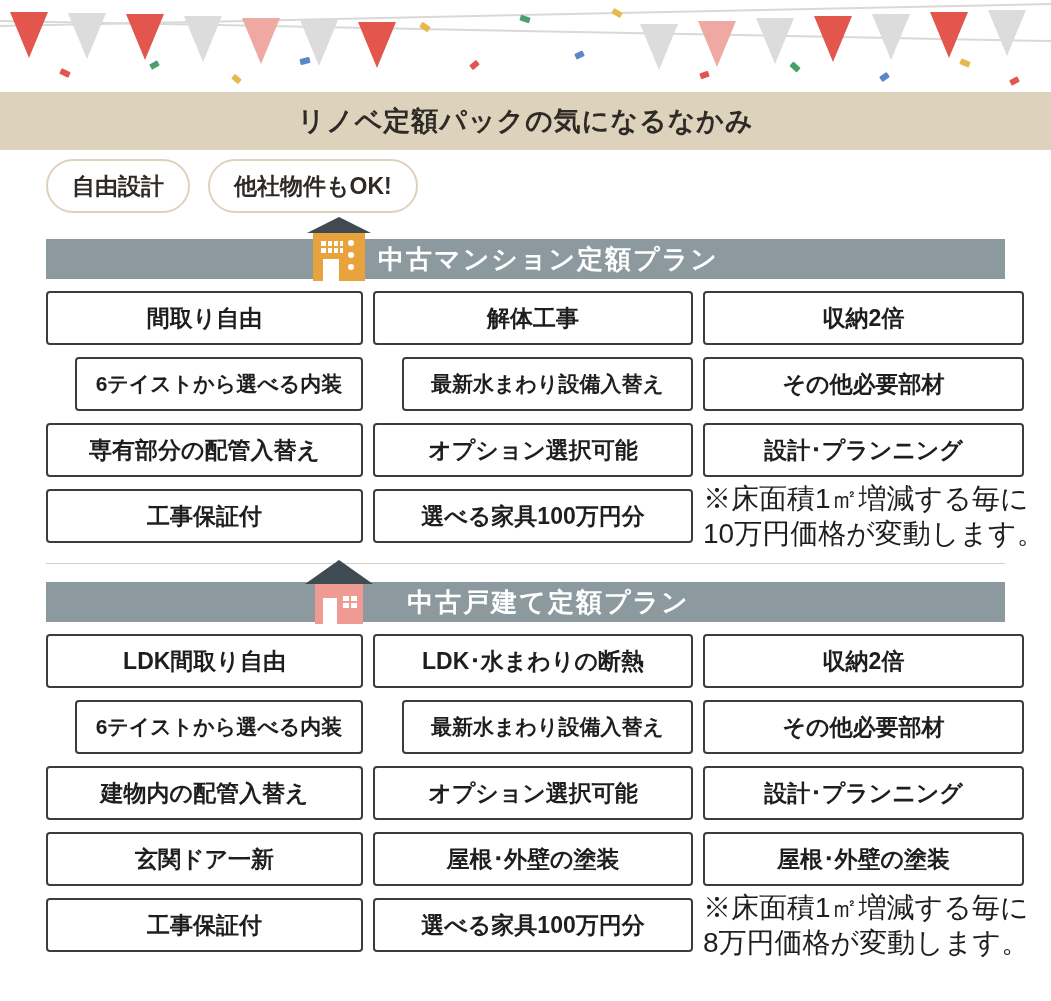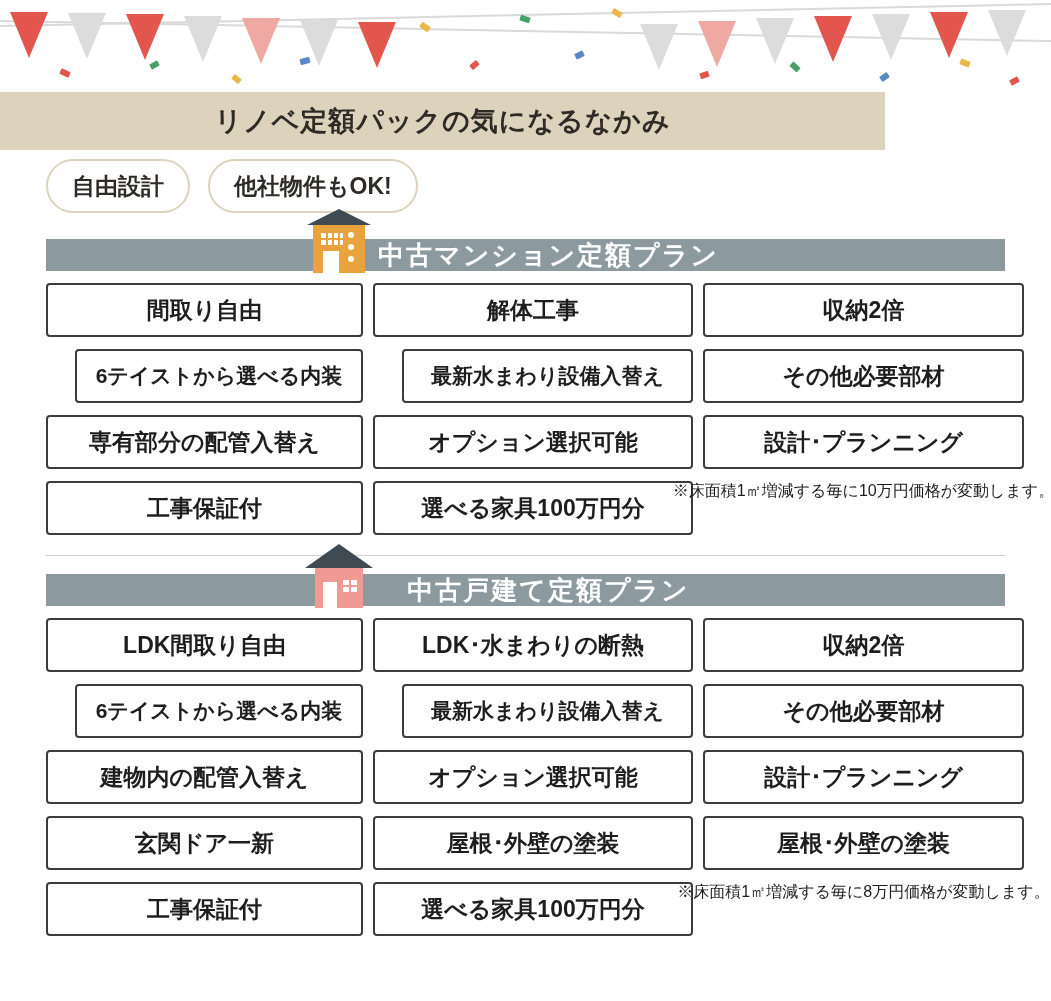--- a/index.html
+++ b/index.html
@@ -38,21 +38,21 @@
     border-left: 19px solid transparent;
     border-right: 19px solid transparent;
   }
   .confetti {
     position: absolute;
     border-radius: 1px;
   }
 
   
   .title-bar {
-    width: 885px;
+    width: 1051px;
     height: 58px;
     background: #ddd3bc;
     display: flex;
     align-items: center;
     justify-content: center;
   }
   .title-bar h1 {
     font-size: 27px;
     font-weight: bold;
     color: #2e2a26;
@@ -82,21 +82,21 @@
     font-weight: bold;
     color: #2e2a26;
     background: #fff;
     white-space: nowrap;
   }
 
   
   .section { margin-bottom: 10px; }
   .sec-header {
     position: relative;
-    height: 32px;
+    height: 40px;
     background: #8c9aa0;
     display: flex;
     align-items: center;
     justify-content: center;
     margin-bottom: 12px;
   }
   .sec-header .sec-title {
     font-size: 26px;
     font-weight: bold;
     color: #ffffff;
@@ -126,25 +126,25 @@
     justify-content: center;
     font-size: 23px;
     font-weight: bold;
     color: #1e1e1e;
     background: #fff;
     white-space: nowrap;
   }
   .cell.small { font-size: 21px; margin-left: 29px; }
   .note {
     display: flex;
-    flex-direction: row;
+    flex-direction: column;
     align-items: flex-start;
     justify-content: center;
     height: 54px;
-    font-size: 16px;
+    font-size: 28px;
     color: #1e1e1e;
     line-height: 1.25;
     white-space: nowrap;
   }
   .divider {
     width: 100%;
     height: 1px;
     background: #cfcfcf;
     margin: 20px 0 18px 0;
   }

